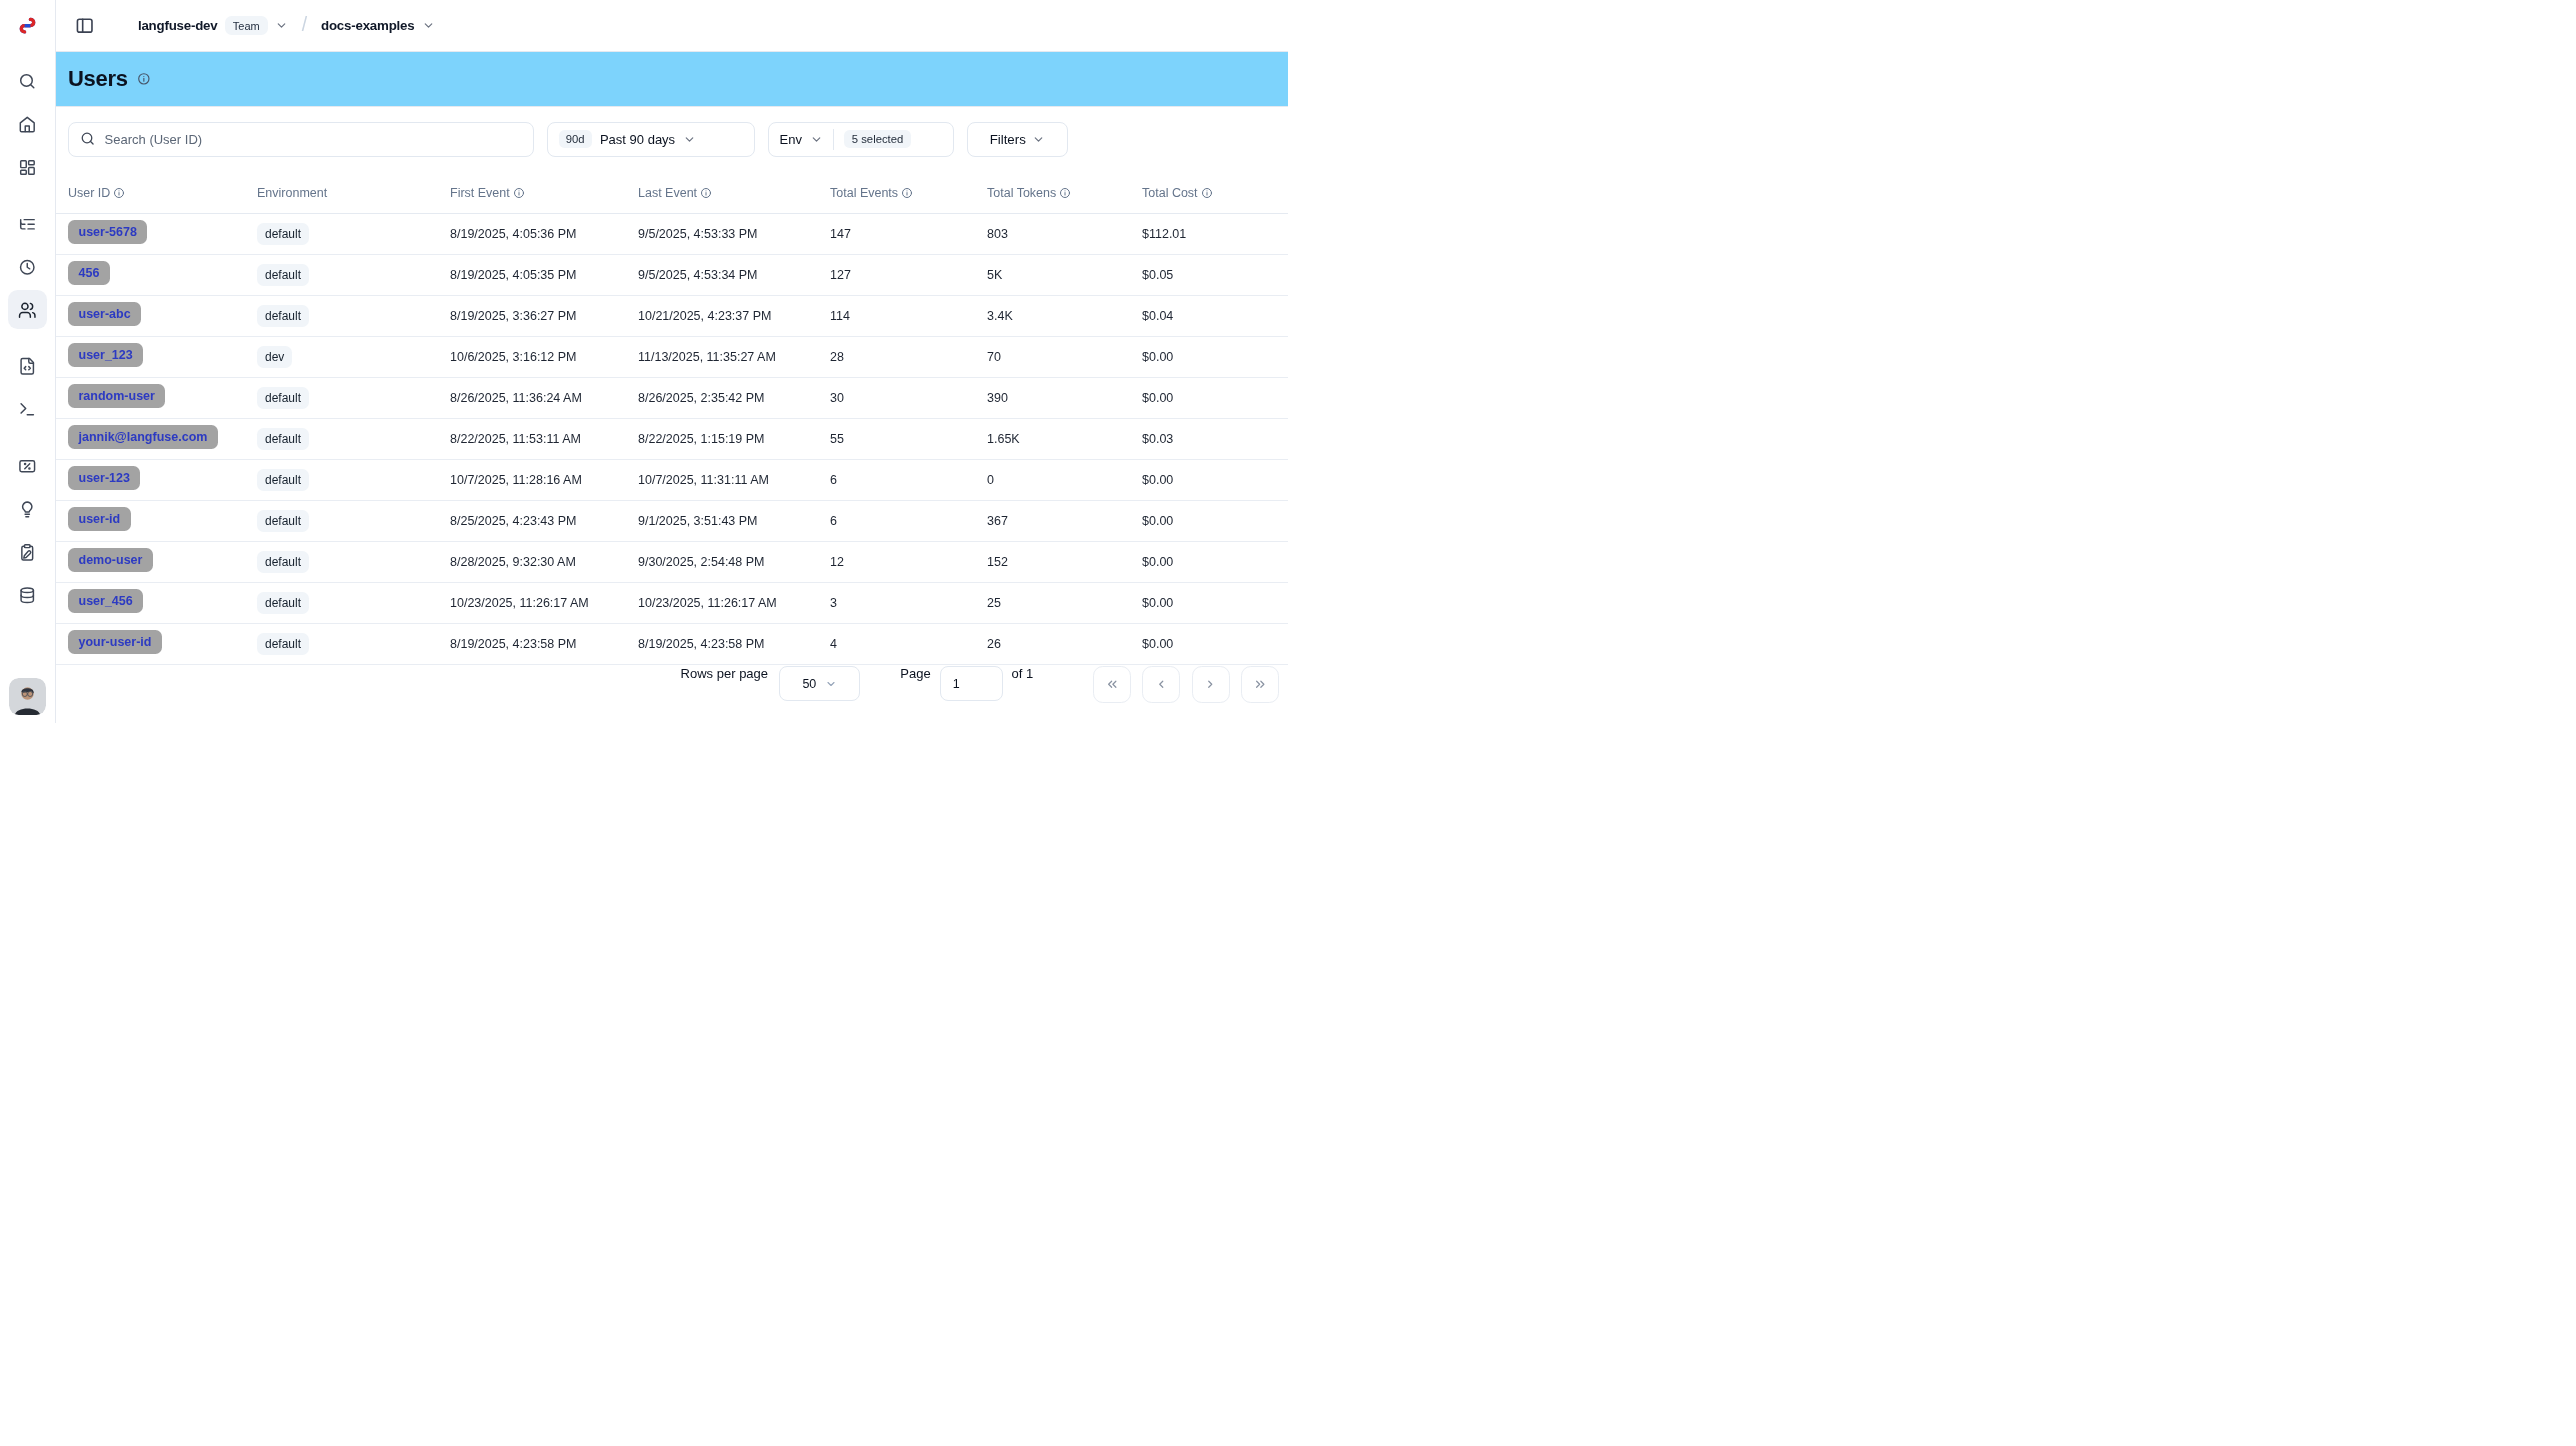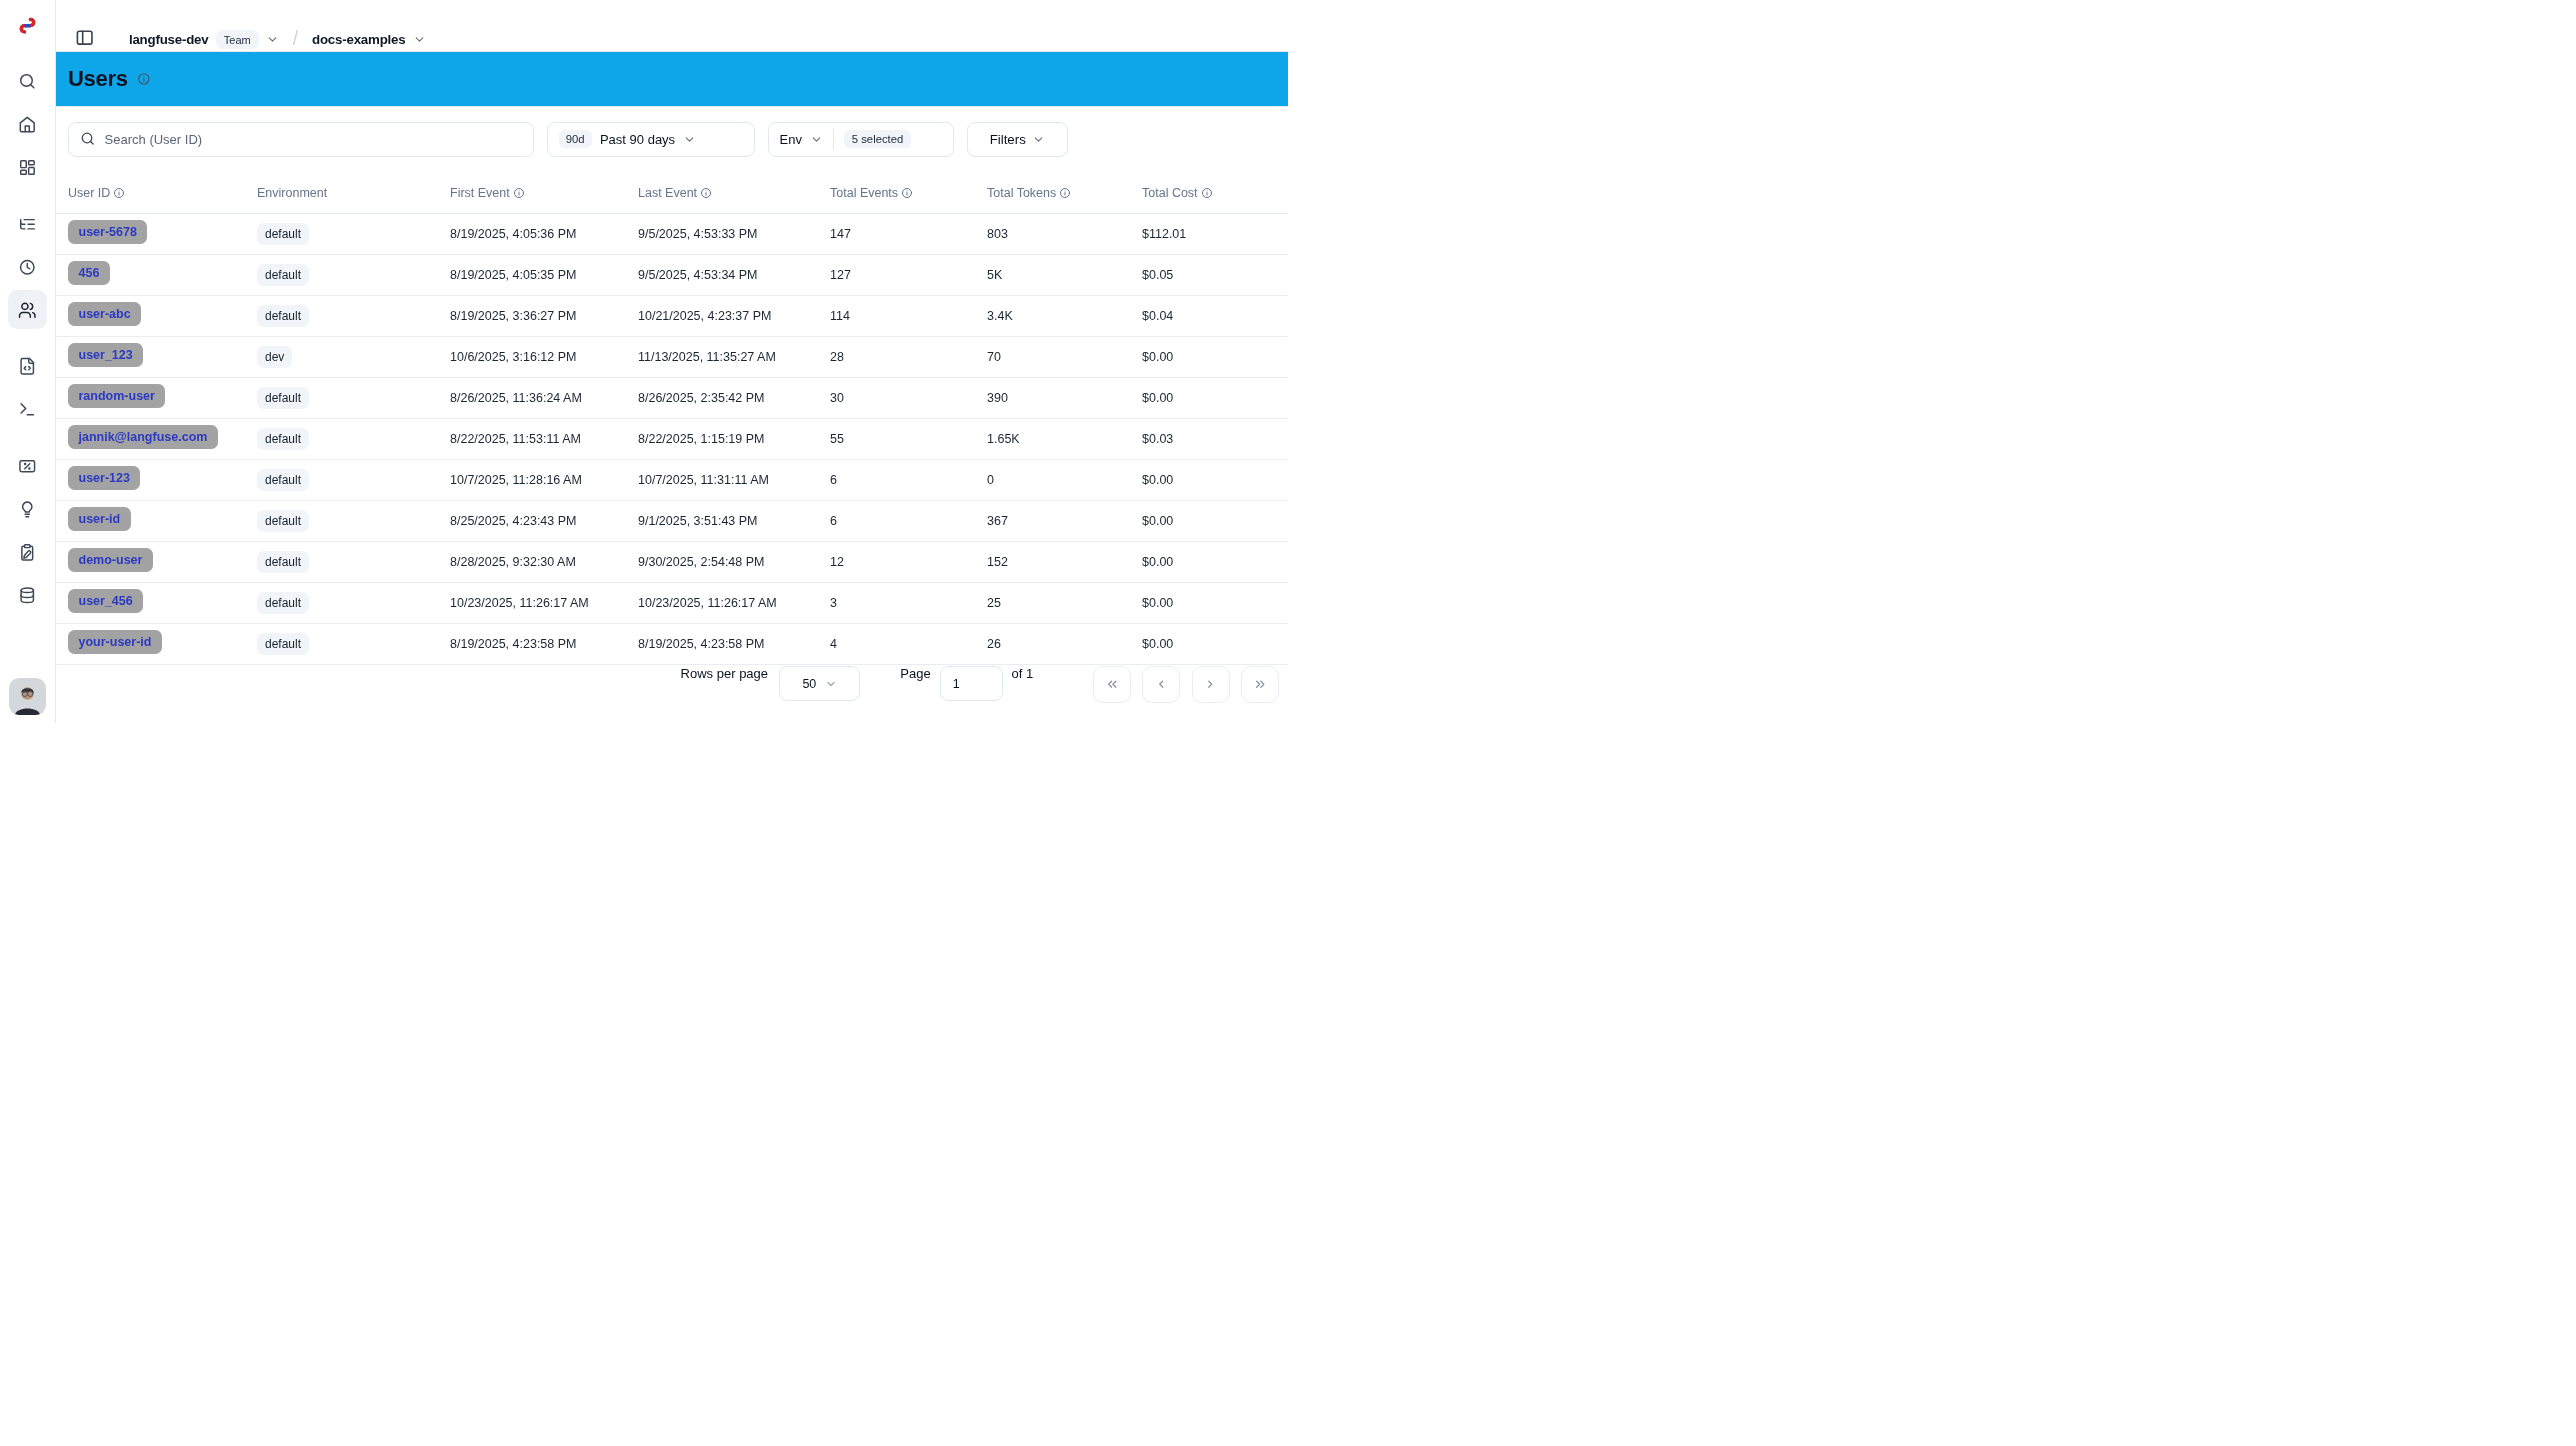--- a/index.html
+++ b/index.html
@@ -26,41 +26,41 @@
   }
   .nav-item.active { background:#eef1f6; color:#1c2430; }
   .nav-item svg { width:18.5px; height:18.5px; }
   .avatar-wrap { margin-top:auto; margin-bottom:8px; }
   .avatar { width:37px; height:37px; border-radius:9.7px; overflow:hidden; display:block; cursor:pointer; border:none; background:transparent; padding:0; }
 
   
   .main { flex:1 1 auto; display:flex; flex-direction:column; min-width:0; }
 
   .topbar {
-    height:52px; flex:none; display:flex; align-items:flex-end; gap:15px;
+    height:52px; flex:none; display:flex; align-items:center; gap:24px;
     padding:0 13px 0 14.5px; border-bottom:0.8px solid #e5e9f0; background:#fff;
   }
   .panel-toggle {
     width:27.4px; height:27.4px; border:none; background:transparent; color:#3b4252;
     display:flex; align-items:center; justify-content:center; cursor:pointer; border-radius:6.5px;
   }
   .panel-toggle svg { width:19.4px; height:19.4px; }
   .crumb { display:flex; align-items:center; gap:7.3px; margin-left:16px; }
   .crumb-name { font-size:13.3px; font-weight:700; color:#101828; letter-spacing:-0.2px; }
   .crumb-badge {
     background:#f1f5f9; color:#253041; border-radius:6.5px; padding:3.2px 8px;
     font-size:11px; font-weight:500;
   }
   .crumb-chevron { color:#6b7280; display:flex; }
   .crumb-chevron svg { width:13px; height:13px; }
   .crumb-slash { color:#cbd5e1; font-size:19.4px; font-weight:300; margin:0 6.5px; transform:translateY(-0.8px); }
   .crumb-group { display:flex; align-items:center; gap:7.3px; cursor:pointer; background:none; border:none; font-family:inherit; }
 
   .title-band {
-    height:55px; flex:none; background:#0ea5e9; border-bottom:0.8px solid #e5e9f0;
+    height:55px; flex:none; background:#7dd3fc; border-bottom:0.8px solid #e5e9f0;
     display:flex; align-items:center; gap:9px; padding:0 12px;
   }
   .page-title { font-size:22px; font-weight:700; color:#0b1220; letter-spacing:-0.3px; }
   .info-ic { color:#475569; display:flex; }
   .info-ic svg { width:13.7px; height:13.7px; }
   .th .info-ic { color:#64748b; }
   .th .info-ic svg { width:12px; height:12px; }
 
   .content { flex:1 1 auto; display:flex; flex-direction:column; background:#fff; min-height:0; }
 

